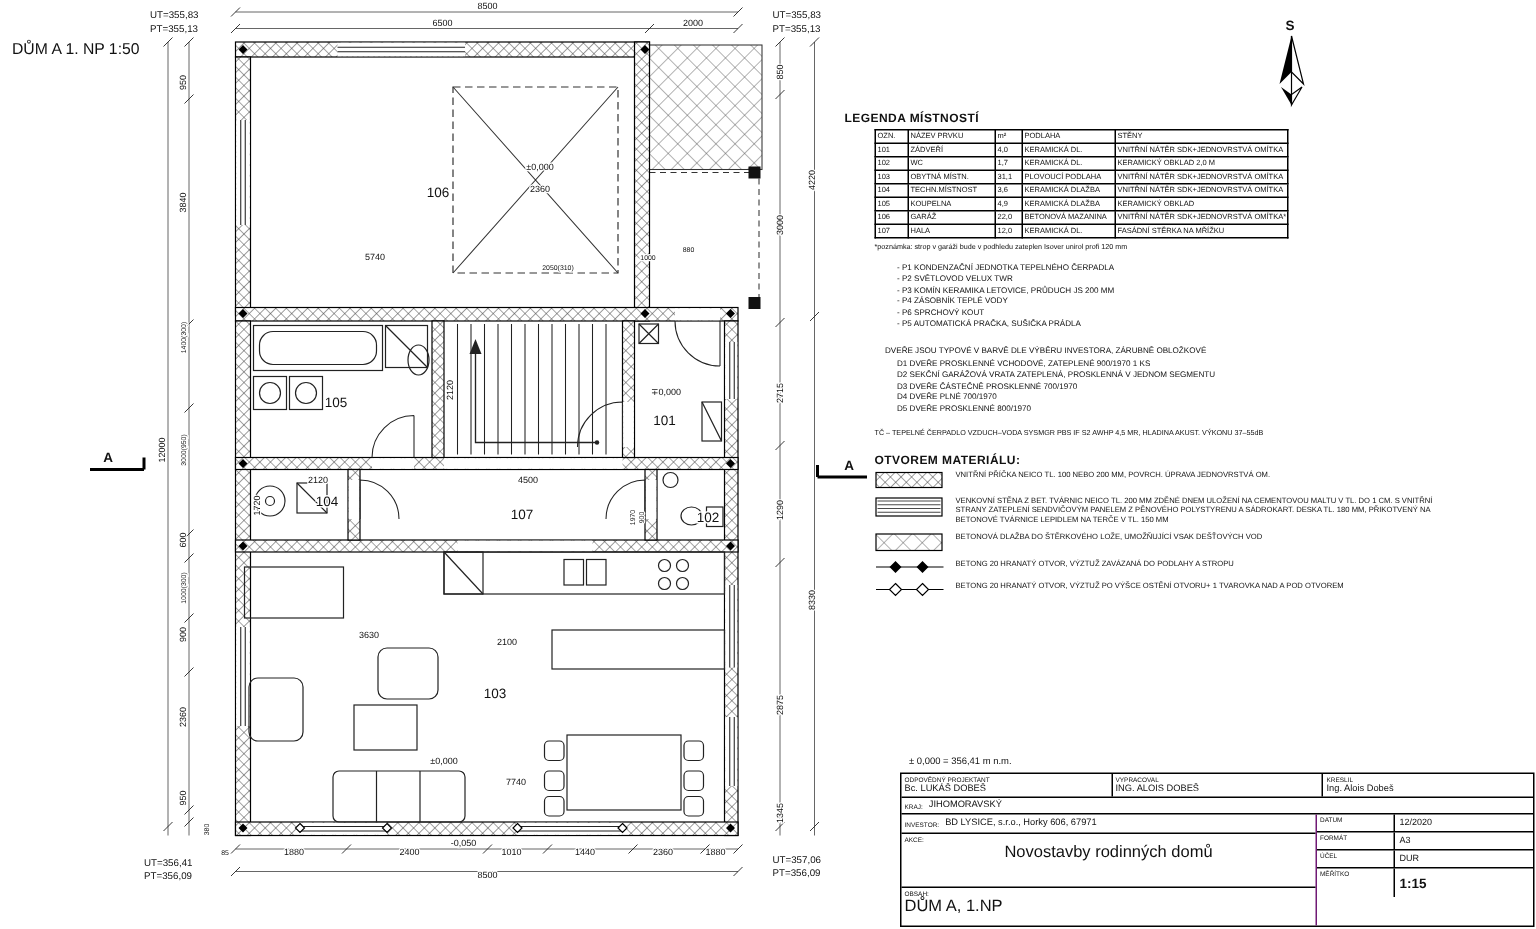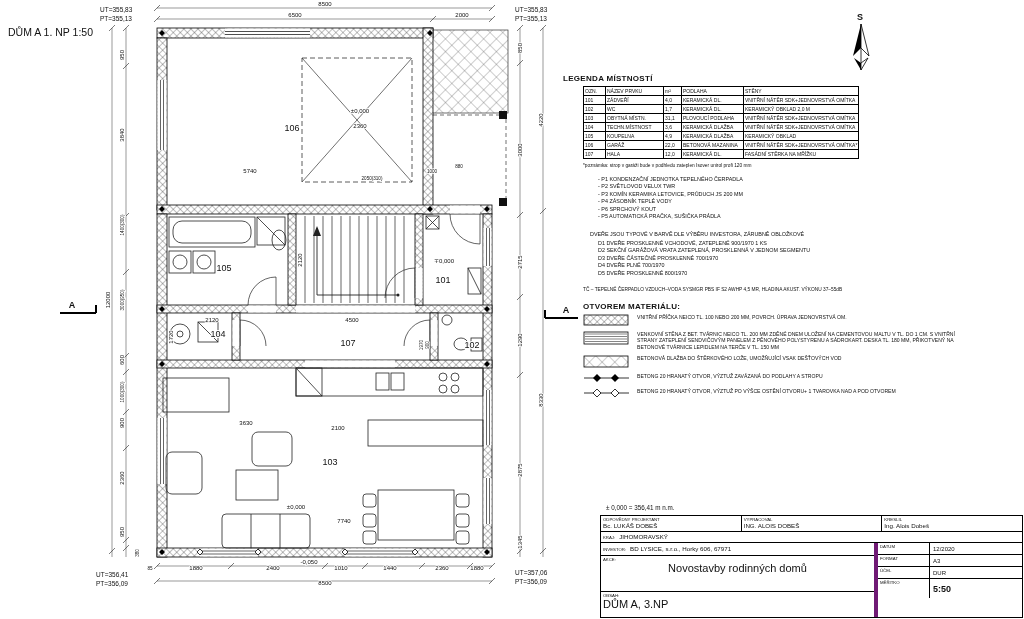--- a/index.html
+++ b/index.html
@@ -29,21 +29,21 @@
   .tb{border:1.5px solid #000;display:flex;flex-direction:column;background:#fff}
   .tb *{box-sizing:border-box}
   .tb-r1{display:flex;height:16px;border-bottom:1px solid #000}
   .tb-r1 .c{flex:1;border-right:1px solid #000;padding:1px 2px}
   .tb-r1 .c:last-child{border-right:none}
   .tb-label{font-size:4.3px;line-height:5px;white-space:nowrap}
   .tb-name{font-size:6.2px;line-height:8px;white-space:nowrap}
   .tb-r2{height:11px;border-bottom:1px solid #000;padding:1px 2px;display:flex;align-items:center}
   .tb-r2 .tb-label{margin-right:4px}
   .tb-main{display:flex;flex:1}
-  .tb-left{width:277px;border-right:4px solid #701a75;display:flex;flex-direction:column}
+  .tb-left{width:277px;border-right:1px solid #701a75;display:flex;flex-direction:column}
   .tb-right{flex:1;display:flex;flex-direction:column}
   .cell{border-bottom:1px solid #000;padding:1px 2px;position:relative}
   .cell:last-child{border-bottom:none}
   .inv{height:13px;display:flex;align-items:center}
   .akce{height:36px;text-align:center}
   .obsah{height:23px}
   .big{font-size:11px;line-height:12px}
   .rrow{display:flex;border-bottom:1px solid #000}
   .rrow:last-child{border-bottom:none}
   .rrow .rl{width:52px;border-right:1px solid #000;font-size:4.3px;padding:1px 2px;line-height:5px}
@@ -475,35 +475,35 @@
       <div class="cell inv">
         <span class="tb-label" style="margin-right:4px">INVESTOR:</span>
         <span class="tb-name">BD LYSICE, s.r.o., Horky 606, 67971</span>
       </div>
       <div class="cell akce">
         <div class="tb-label" style="text-align:left">AKCE:</div>
         <div class="big">Novostavby rodinných domů</div>
       </div>
       <div class="cell obsah">
         <div class="tb-label">OBSAH:</div>
-        <div class="big">DŮM A, 3.NP</div>
+        <div class="big">DŮM A, 1.NP</div>
       </div>
     </div>
     <div class="tb-right">
       <div class="rrow h12">
         <div class="rl">DATUM</div>
         <div class="rv">12/2020</div>
       </div>
       <div class="rrow h12">
         <div class="rl">FORMÁT</div>
         <div class="rv">A3</div>
       </div>
       <div class="rrow h12">
         <div class="rl">ÚČEL</div>
         <div class="rv">DUR</div>
       </div>
       <div class="rrow h19">
         <div class="rl">MĚŘÍTKO</div>
-        <div class="rv big2">5:50</div>
+        <div class="rv big2">1:15</div>
       </div>
     </div>
   </div>
 </div>
 
 </body></html>

